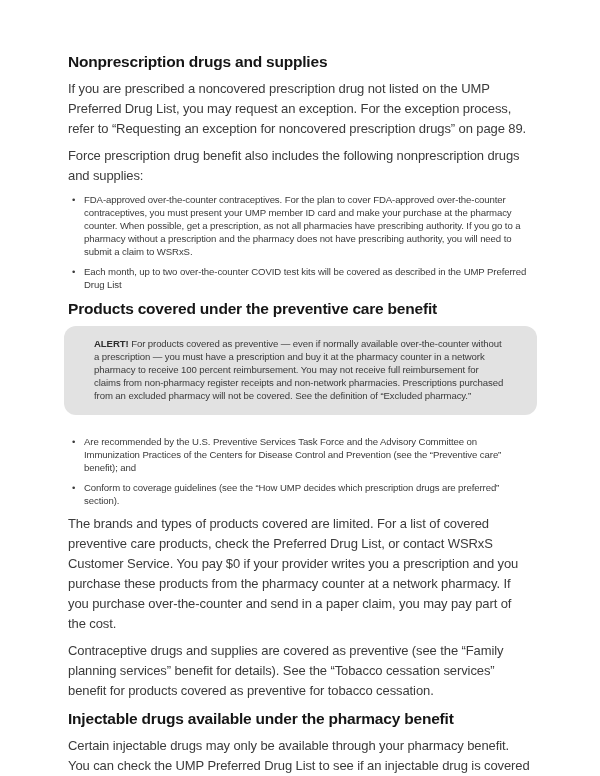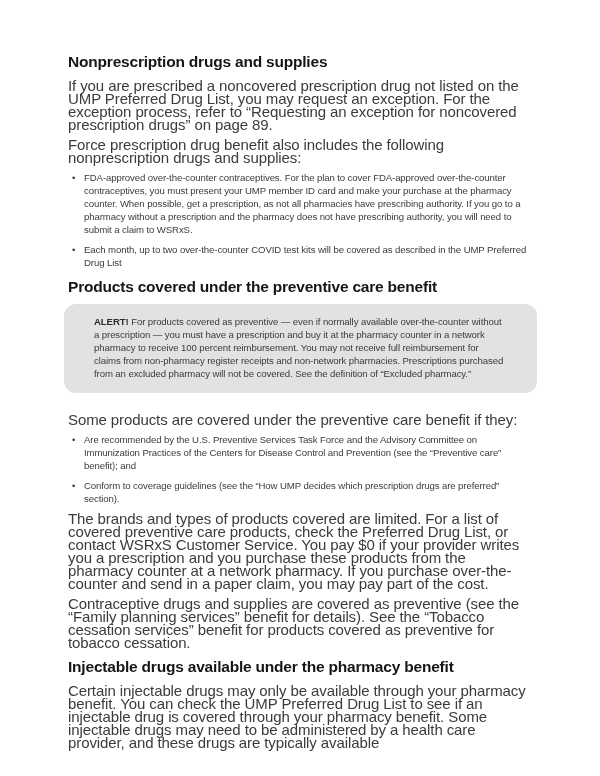--- a/index.html
+++ b/index.html
@@ -27,22 +27,22 @@
     line-height: 20px;
     font-weight: bold;
     color: #161616;
     letter-spacing: -0.2px;
     margin: 0 0 7px 0;
   }
   h1.section-title.spaced {
     margin-top: 8px;
   }
   p.body-text {
-    font-size: 15px;
-    line-height: 13px;
+    font-size: 13px;
+    line-height: 20px;
     letter-spacing: -0.1px;
     margin: 0 0 7px 0;
   }
   ul.bullet-list {
     list-style: none;
     margin: 0 0 1px 0;
     padding: 0 0 0 4px;
   }
   ul.bullet-list li {
     position: relative;
@@ -101,21 +101,20 @@
     <li>FDA-approved over-the-counter contraceptives. For the plan to cover FDA-approved over-the-counter contraceptives, you must present your UMP member ID card and make your purchase at the pharmacy counter. When possible, get a prescription, as not all pharmacies have prescribing authority. If you go to a pharmacy without a prescription and the pharmacy does not have prescribing authority, you will need to submit a claim to WSRxS.</li>
     <li>Each month, up to two over-the-counter COVID test kits will be covered as described in the UMP Preferred Drug List</li>
   </ul>
 
   <h1 class="section-title spaced">Products covered under the preventive care benefit</h1>
 
   <div class="alert-box">
     <p><strong>ALERT!</strong><span> For products covered as preventive — even if normally available over-the-counter without a prescription — you must have a prescription and buy it at the pharmacy counter in a network pharmacy to receive 100 percent reimbursement. You may not receive full reimbursement for claims from non-pharmacy register receipts and non-network pharmacies. Prescriptions purchased from an excluded pharmacy will not be covered. See the definition of “Excluded pharmacy.”</span></p>
   </div>
 
-  <p class="body-text">Some products are covered under the preventive care benefit if they:</p>
 
   <ul class="bullet-list">
     <li>Are recommended by the U.S. Preventive Services Task Force and the Advisory Committee on Immunization Practices of the Centers for Disease Control and Prevention (see the “Preventive care” benefit); and</li>
     <li>Conform to coverage guidelines (see the “How UMP decides which prescription drugs are preferred” section).</li>
   </ul>
 
   <p class="body-text">The brands and types of products covered are limited. For a list of covered preventive care products, check the Preferred Drug List, or contact WSRxS Customer Service. You pay $0 if your provider writes you a prescription and you purchase these products from the pharmacy counter at a network pharmacy. If you purchase over-the-counter and send in a paper claim, you may pay part of the cost.</p>
 
   <p class="body-text">Contraceptive drugs and supplies are covered as preventive (see the “Family planning services” benefit for details). See the “Tobacco cessation services” benefit for products covered as preventive for tobacco cessation.</p>
 

